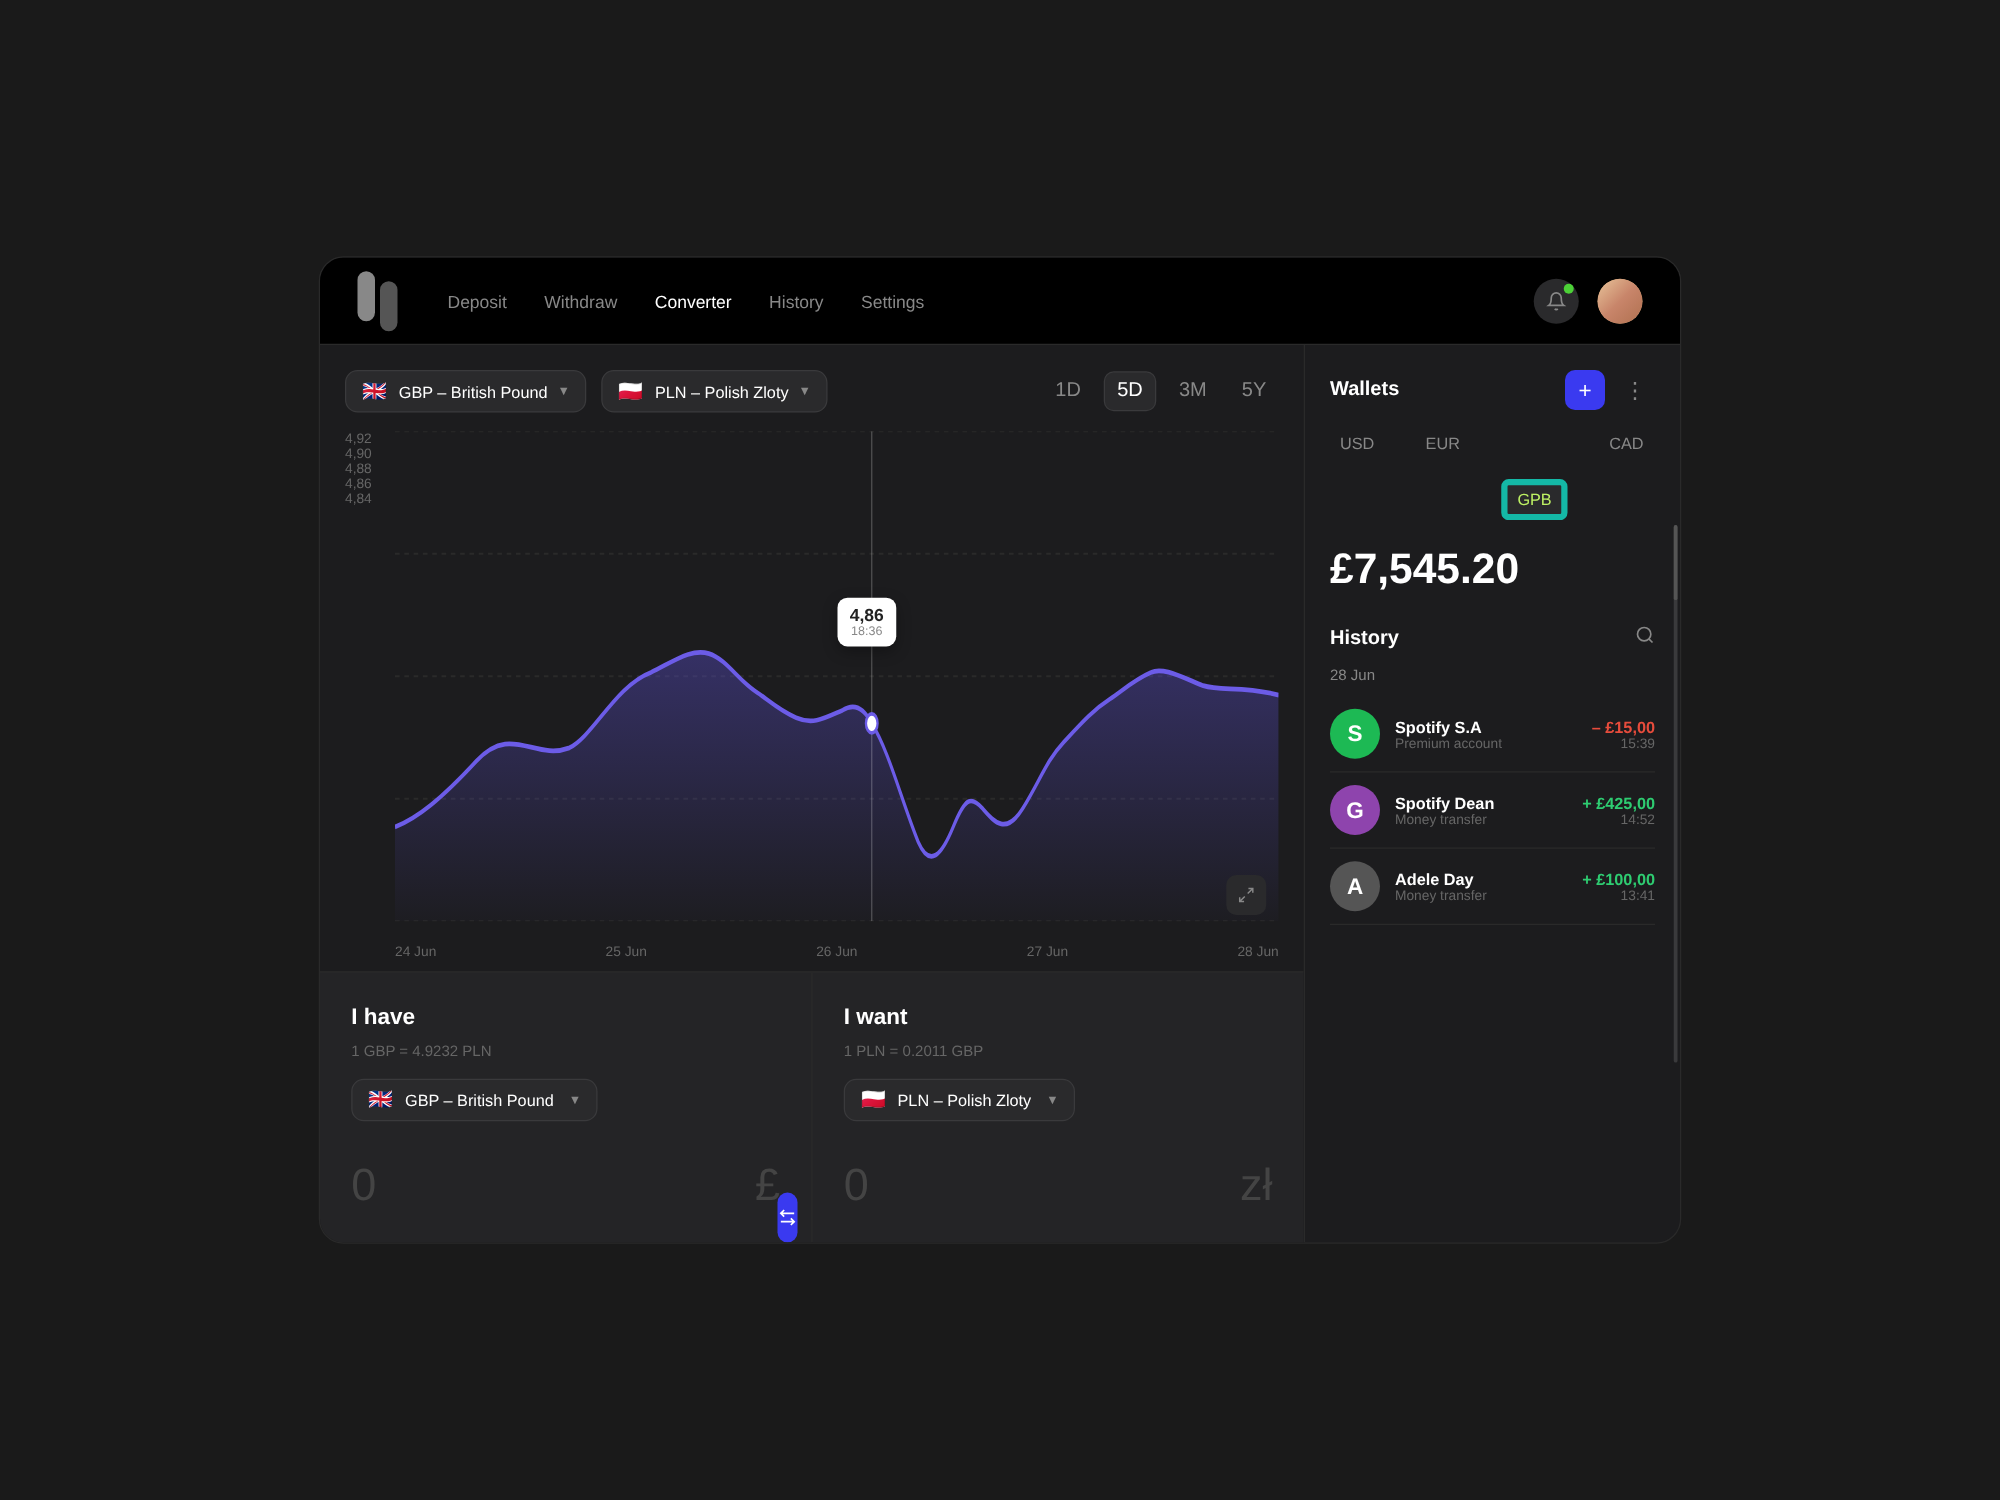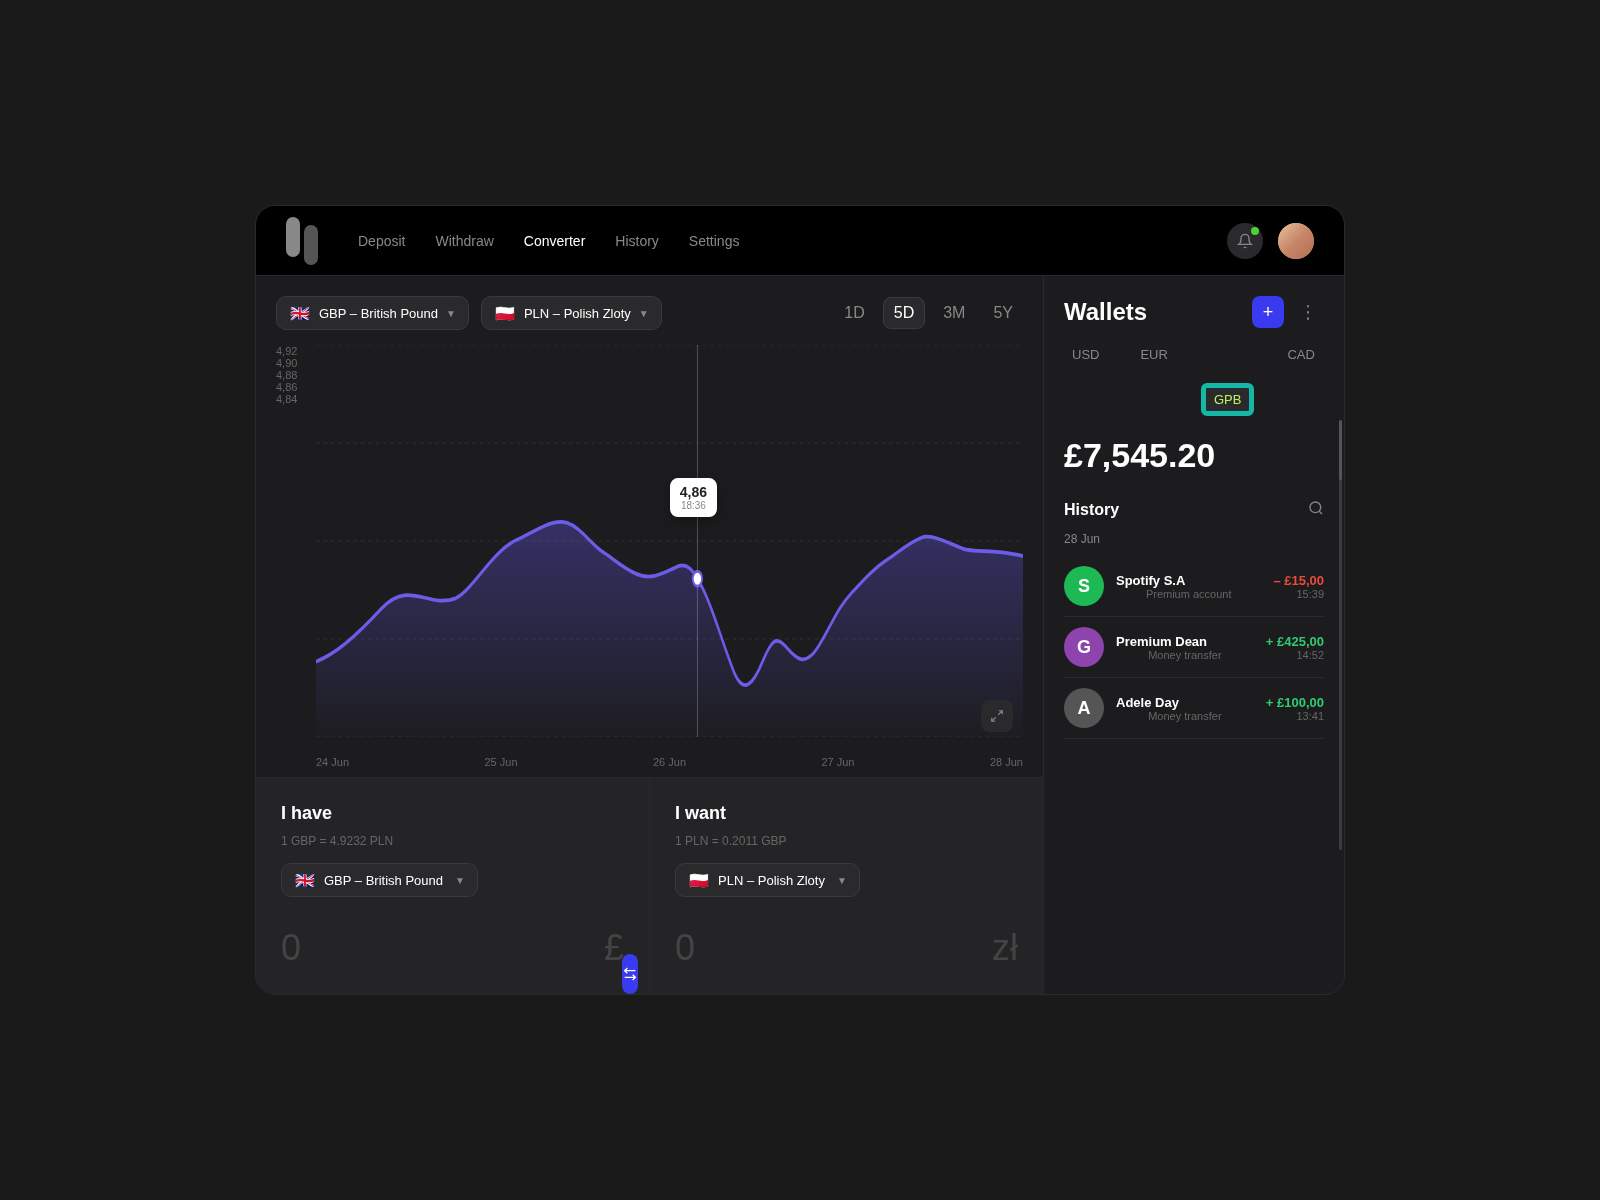--- a/index.html
+++ b/index.html
@@ -302,21 +302,21 @@
       overflow-y: auto;
     }
     .wallets-header {
       display: flex;
       align-items: center;
       justify-content: space-between;
       margin-bottom: 15px;
     }
     .wallets-title {
       color: #fff;
-      font-size: 24px;
+      font-size: 16px;
       font-weight: 700;
     }
     .wallets-actions {
       display: flex;
       gap: 8px;
     }
     .add-btn {
       width: 32px;
       height: 32px;
       background: #3a3af0;
@@ -409,21 +409,20 @@
       flex: 1;
     }
     .tx-name {
       color: #fff;
       font-size: 13px;
       font-weight: 600;
     }
     .tx-sub {
       color: #666;
       font-size: 11px;
-      text-align: center;
     }
     .tx-amount-col {
       text-align: right;
     }
     .tx-amount {
       font-size: 13px;
       font-weight: 700;
     }
     .tx-amount.negative { color: #e74c3c; }
     .tx-amount.positive { color: #2ecc71; }
@@ -642,21 +641,21 @@
         <div class="tx-sub">Premium account</div>
       </div>
       <div class="tx-amount-col">
         <div class="tx-amount negative">– £15,00</div>
         <div class="tx-time">15:39</div>
       </div>
     </div>
           <div class="transaction-item">
       <div class="tx-icon" style="background: #8e44ad;">G</div>
       <div class="tx-info">
-        <div class="tx-name">Premium Dean</div>
+        <div class="tx-name">Spotify Dean</div>
         <div class="tx-sub">Money transfer</div>
       </div>
       <div class="tx-amount-col">
         <div class="tx-amount positive">+ £425,00</div>
         <div class="tx-time">14:52</div>
       </div>
     </div>
           <div class="transaction-item">
       <div class="tx-icon" style="background: #555;">A</div>
       <div class="tx-info">

